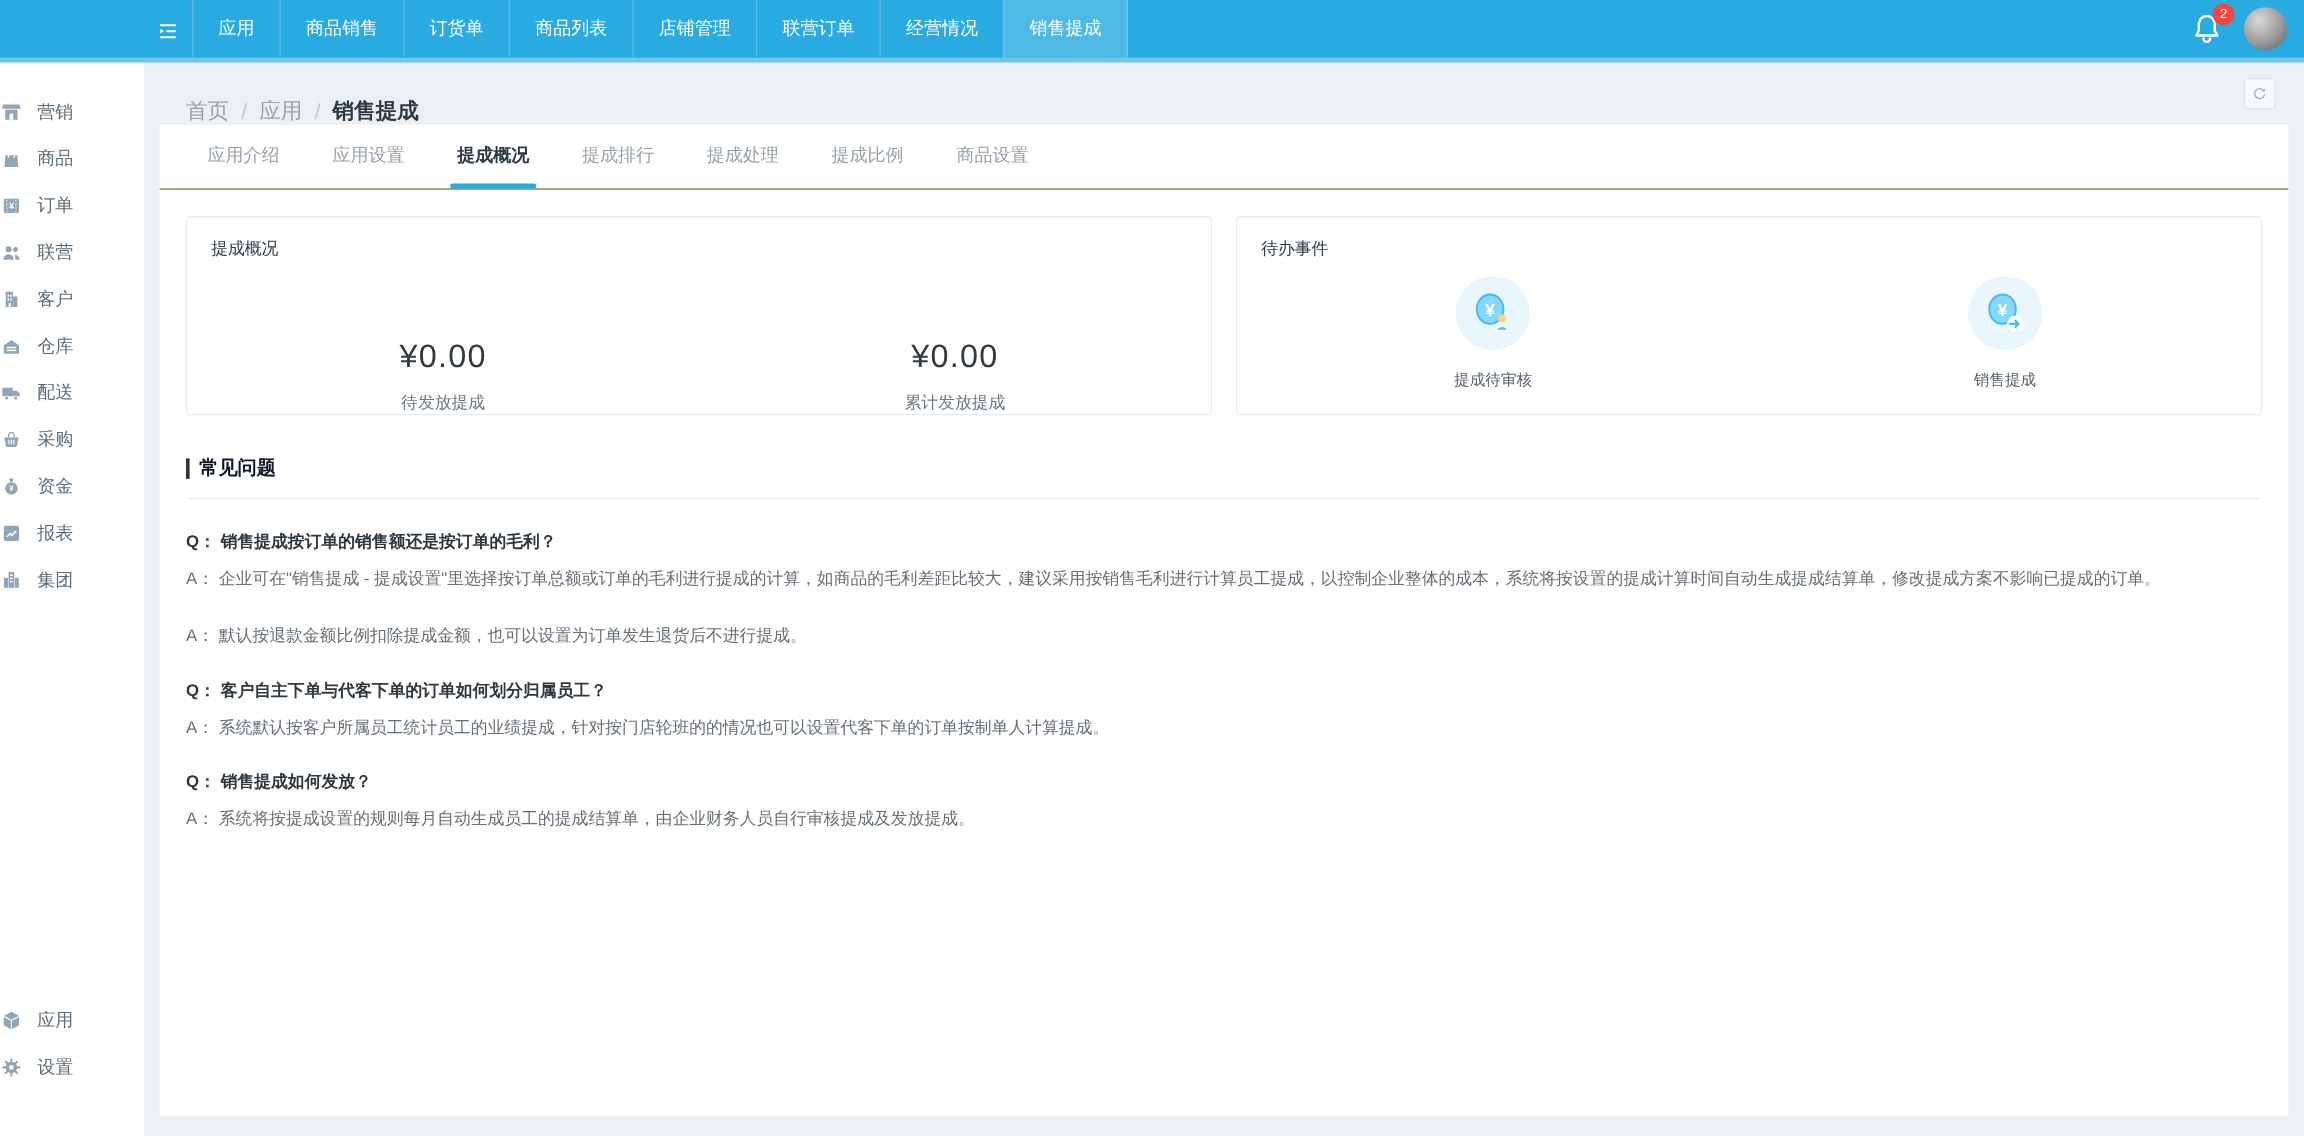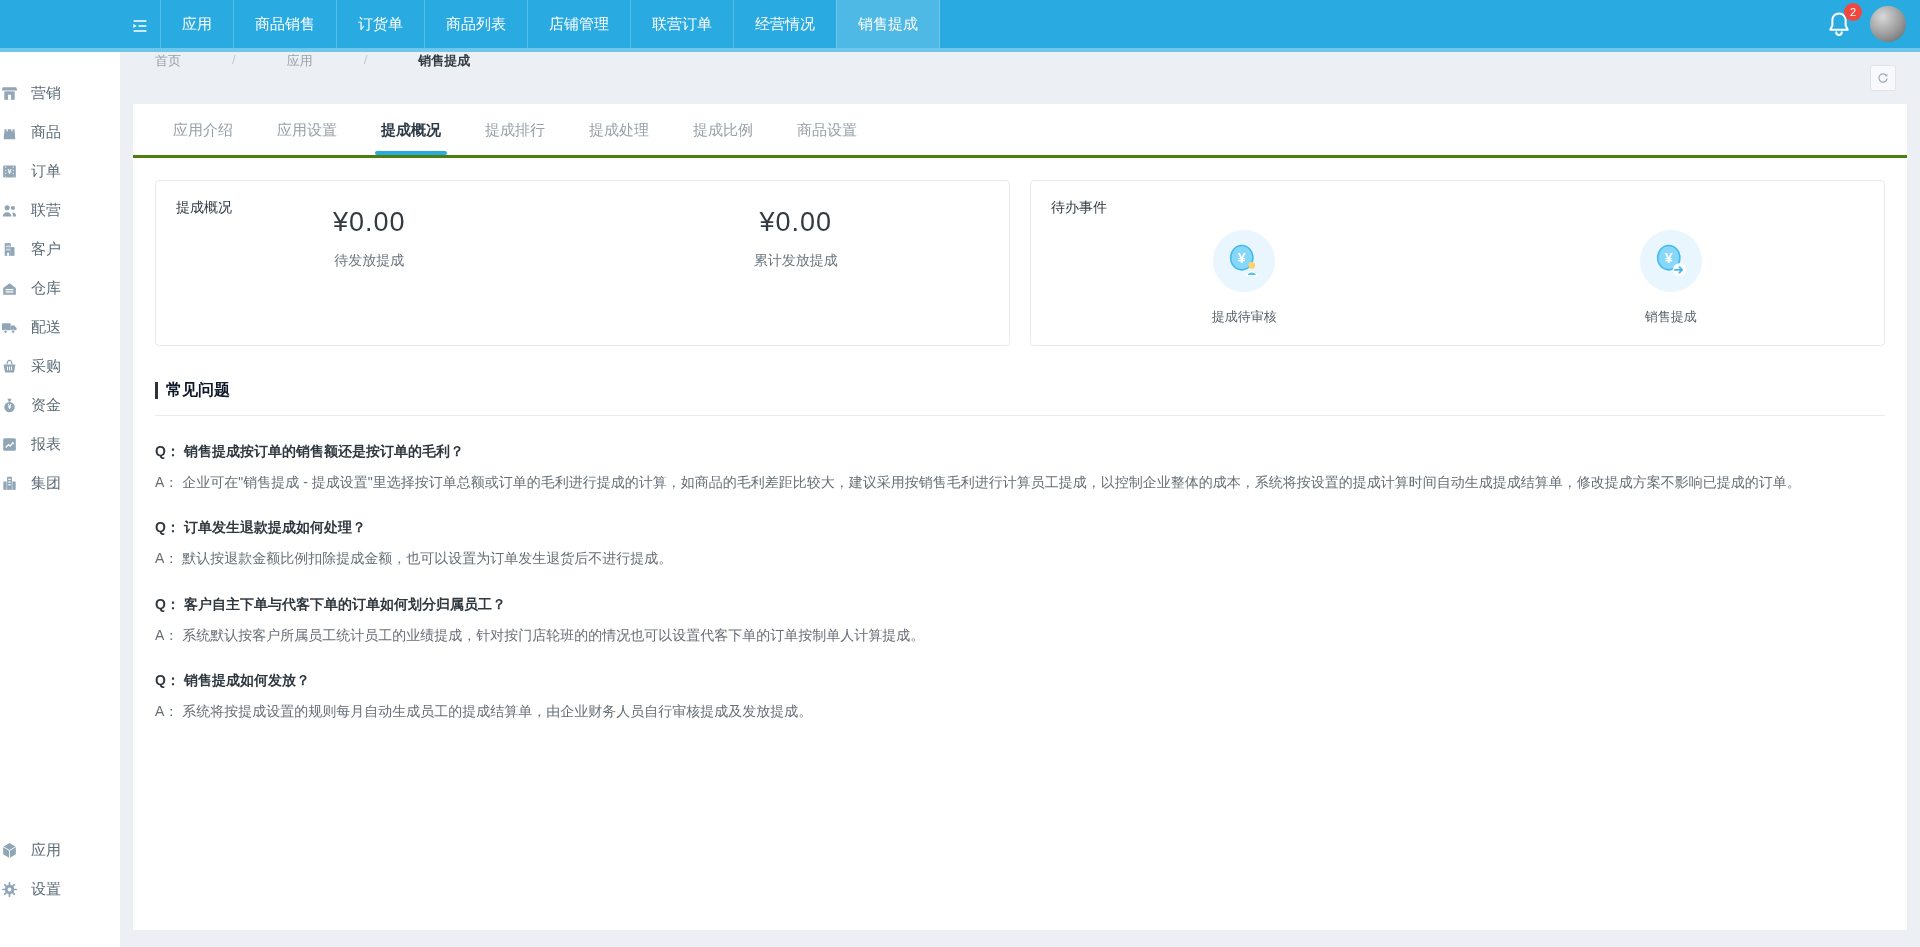--- a/index.html
+++ b/index.html
@@ -63,59 +63,59 @@
     display:flex; align-items:center; gap:12px;
     height:39px; cursor:pointer;
   }
   .side-item .sicon { color:#90a5b5; width:19px; height:19px; flex:0 0 19px; }
   .side-item .slabel { font-size:15px; color:#5c6b76; }
   .side-bottom { margin-top:auto; padding-bottom:38px; }
 
   
   .page { position:absolute; left:133px; right:13px; top:52px; }
   .breadcrumb-row {
-    height:52px; display:flex; align-items:flex-start; position:relative;
-    padding-left:22px; font-size:13px;gap:41px;
+    height:52px; display:flex; align-items:flex-end; position:relative;
+    padding-left:22px; font-size:18px;
   }
   .crumb { color:#98a2aa; cursor:pointer; }
   .crumb-sep { color:#c3c9ce; margin:0 10px; }
   .crumb-current { color:#2f3a42; font-weight:bold; }
   .refresh-btn {
     position:absolute; right:11px; top:13px; width:26px; height:26px;
     background:#f7f9fa; border:1px solid #e0e5e9; border-radius:3px;
     display:flex; align-items:center; justify-content:center; cursor:pointer;
     color:#9aabb8;
   }
 
   
   .panel { background:#fff; height:826px; }
   .tabs {
     display:flex; align-items:stretch; height:54px;
-    border-bottom:3px solid #4d7c0f; padding-left:40px;
+    border-bottom:1px solid #4d7c0f; padding-left:40px;
   }
   .tab {
     font-size:15px; color:#97a0a8; line-height:51px; cursor:pointer;
     margin-right:44px; position:relative; white-space:nowrap;
   }
   .tab.active { color:#2c3a46; font-weight:bold; }
   .tab.active::after {
     content:""; position:absolute; left:-6px; right:-6px; bottom:0; height:4px;
     background:#29aae1; border-radius:2px;
   }
 
   
   .cards { display:flex; gap:20px; padding:22px 22px 0 22px; }
   .card {
     border:1px solid #e8ebee; border-radius:4px; background:#fff;
     height:166px; position:relative;
   }
   .card-overview { width:855px; }
   .card-todo { flex:1; }
   .card-title { position:absolute; top:18px; left:20px; font-size:14px; color:#303a44; }
-  .stat-row { display:flex; height:100%; align-items:flex-start; }
+  .stat-row { display:flex; height:100%; align-items:flex-end; }
   .stat { width:50%; text-align:center; padding-top:26px; }
   .stat-value { font-size:27px; color:#333a40; letter-spacing:1px; }
   .stat-label { margin-top:14px; font-size:14px; color:#6b7680;font-family:Liberation Mono, monospace; }
   .todo-row { display:flex; height:100%; align-items:center; }
   .todo-item { width:50%; text-align:center; padding-top:30px; cursor:pointer; }
   .todo-icon-halo {
     width:62px; height:62px; margin:0 auto; border-radius:50%;
     background:#e9f6fd; display:flex; align-items:center; justify-content:center;
   }
   .todo-label { margin-top:16px; font-size:13px; color:#55606a; }
@@ -452,21 +452,20 @@
         <span class="faq-title">常见问题</span>
       </div>
       <hr class="faq-divider">
 
       <div class="qa">
         <div class="qa-q"><span class="q-prefix">Q：</span><span>销售提成按订单的销售额还是按订单的毛利？</span></div>
         <div class="qa-a"><span class="a-prefix">A：</span><span>企业可在"销售提成 - 提成设置"里选择按订单总额或订单的毛利进行提成的计算，如商品的毛利差距比较大，建议采用按销售毛利进行计算员工提成，以控制企业整体的成本，系统将按设置的提成计算时间自动生成提成结算单，修改提成方案不影响已提成的订单。</span></div>
       </div>
 
       <div class="qa">
-        <div class="qa-q"><span class="q-prefix">Q：</span><span>订单发生退款提成如何处理？</span></div>
         <div class="qa-a"><span class="a-prefix">A：</span><span>默认按退款金额比例扣除提成金额，也可以设置为订单发生退货后不进行提成。</span></div>
       </div>
 
       <div class="qa">
         <div class="qa-q"><span class="q-prefix">Q：</span><span>客户自主下单与代客下单的订单如何划分归属员工？</span></div>
         <div class="qa-a"><span class="a-prefix">A：</span><span>系统默认按客户所属员工统计员工的业绩提成，针对按门店轮班的的情况也可以设置代客下单的订单按制单人计算提成。</span></div>
       </div>
 
 
       <div class="qa">

